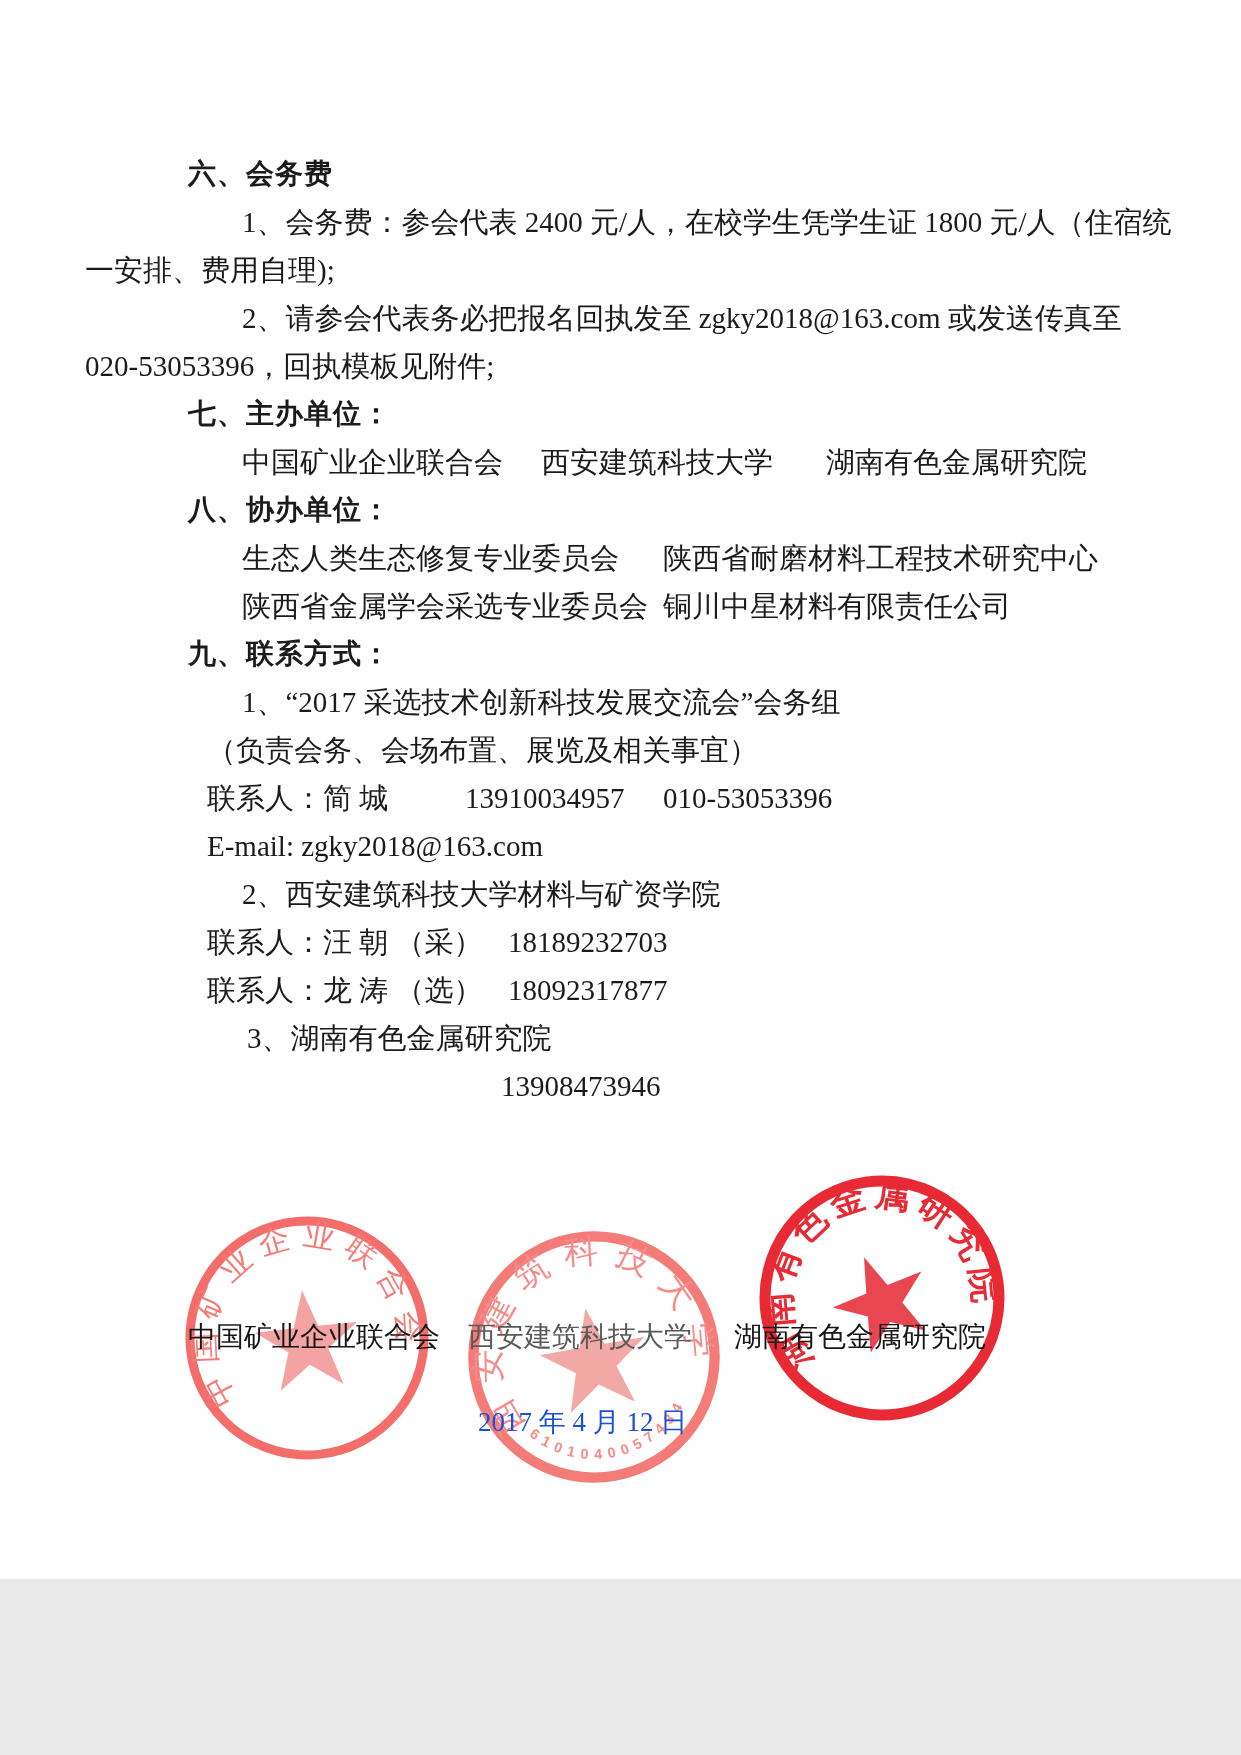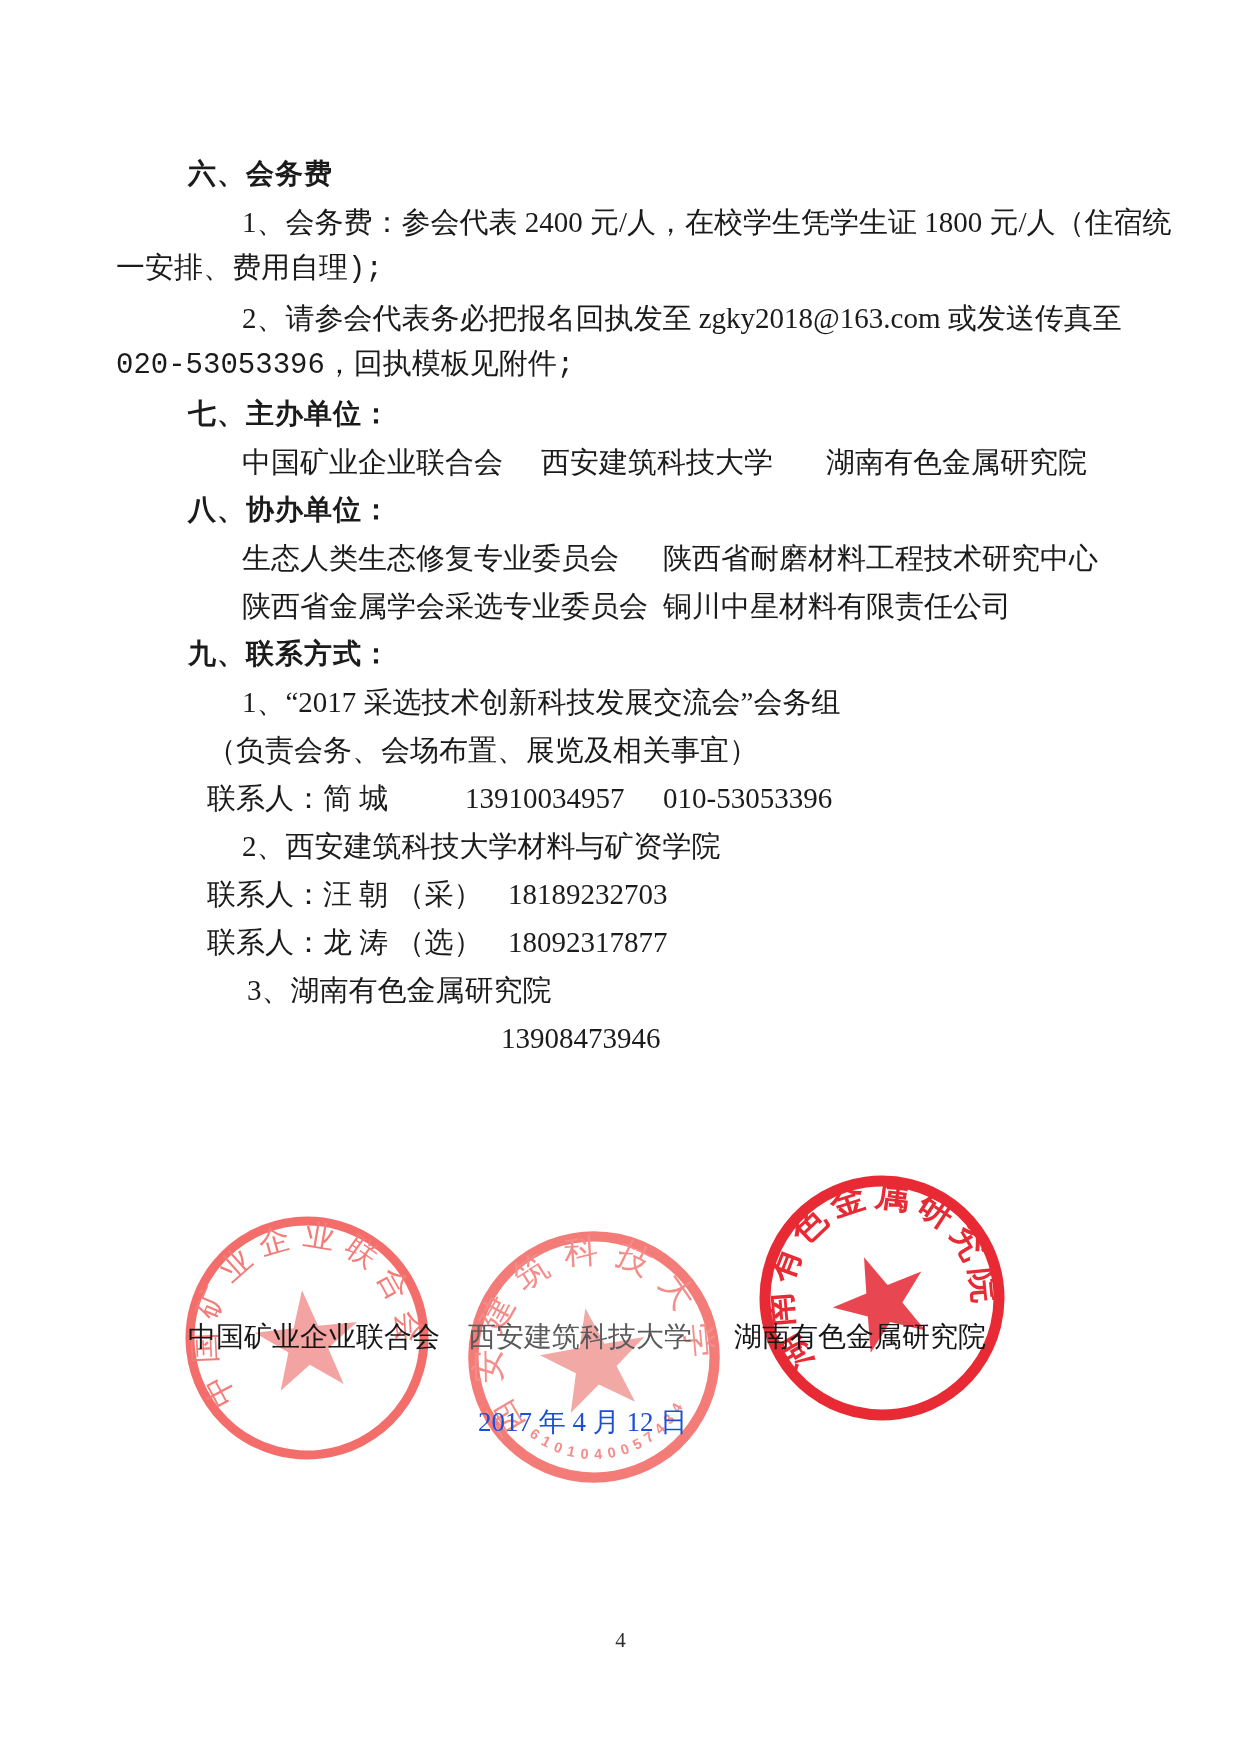--- a/index.html
+++ b/index.html
@@ -1,31 +1,31 @@
 <!DOCTYPE html>
 <html><head>
 <meta charset="utf-8">
 <style>
   html,body{margin:0;padding:0;background:#e9e9e9;}
   .page{
-    position:relative;width:1241px;height:1755px;background:#ffffff;
+    position:relative;width:1241px;height:1579px;background:#ffffff;
     overflow:hidden;
     font-family:"Liberation Serif","DejaVu Serif",serif;
     color:#1b1b1b;
   }
   .doc-lines{position:absolute;left:0;top:150px;width:1241px;}
   .line{position:relative;height:48px;line-height:48px;font-size:29px;white-space:pre;}
   .line.heading{
     padding-left:188px;font-weight:bold;font-size:28px;
     font-family:"Liberation Sans","DejaVu Sans",sans-serif;
     letter-spacing:1px;
   }
   .line.indent{padding-left:242px;}
   .line.indent2{padding-left:247px;}
-  .line.flush{padding-left:116px;font-family:Liberation Mono, monospace;}
+  .line.flush{padding-left:85px;}
   .line.sub{padding-left:207px;}
   .line .seg{position:absolute;top:0;white-space:pre;}
   
   .sig{position:absolute;font-size:28px;white-space:pre;z-index:5;}
   .sig.dark{color:#161616;}
   .sig.gray{color:#5a5a5a;}
   .stamp-date{position:absolute;left:478px;top:1404px;font-size:27px;color:#1d4ed8;white-space:pre;z-index:5;}
   .footer-page{position:absolute;left:0;top:1628px;width:1241px;text-align:center;font-size:21px;color:#2e2e2e;}
   
   .stamp{position:absolute;z-index:2;}
@@ -50,20 +50,21 @@
       <div class="line flush">020-53053396，回执模板见附件;</div>
       <div class="line heading">七、主办单位：</div>
       <div class="line cols"><span class="seg" style="left: 242px;">中国矿业企业联合会</span><span class="seg" style="left: 541px;">西安建筑科技大学</span><span class="seg" style="left: 826px;">湖南有色金属研究院</span></div>
       <div class="line heading">八、协办单位：</div>
       <div class="line cols"><span class="seg" style="left: 242px;">生态人类生态修复专业委员会</span><span class="seg" style="left: 663px;">陕西省耐磨材料工程技术研究中心</span></div>
       <div class="line cols"><span class="seg" style="left: 242px;">陕西省金属学会采选专业委员会</span><span class="seg" style="left: 663px;">铜川中星材料有限责任公司</span></div>
       <div class="line heading">九、联系方式：</div>
       <div class="line indent">1、“2017 采选技术创新科技发展交流会”会务组</div>
       <div class="line sub">（负责会务、会场布置、展览及相关事宜）</div>
       <div class="line cols"><span class="seg" style="left: 207px;">联系人：简 城</span><span class="seg" style="left: 465px;">13910034957</span><span class="seg" style="left: 663px;">010-53053396</span></div>
+      <div class="line sub">E-mail: zgky2018@163.com</div>
       <div class="line indent">2、西安建筑科技大学材料与矿资学院</div>
       <div class="line cols"><span class="seg" style="left: 207px; text-align: center;">联系人：汪 朝 （采）</span><span class="seg" style="left: 508px;">18189232703</span></div>
       <div class="line cols"><span class="seg" style="left: 207px;">联系人：龙 涛 （选）</span><span class="seg" style="left: 508px;">18092317877</span></div>
       <div class="line indent2">3、湖南有色金属研究院</div>
       <div class="line cols"><span class="seg" style="left: 501px;">13908473946</span></div>
     </div>
 
   <svg class="stamp stamp1" style="left:177px;top:1208px" width="260" height="260" viewBox="0 0 260 260">
     <g transform="rotate(-6 130 130)">
       <circle cx="130" cy="130" r="117" fill="none" stroke-width="9" stroke="#f2625f"></circle>

